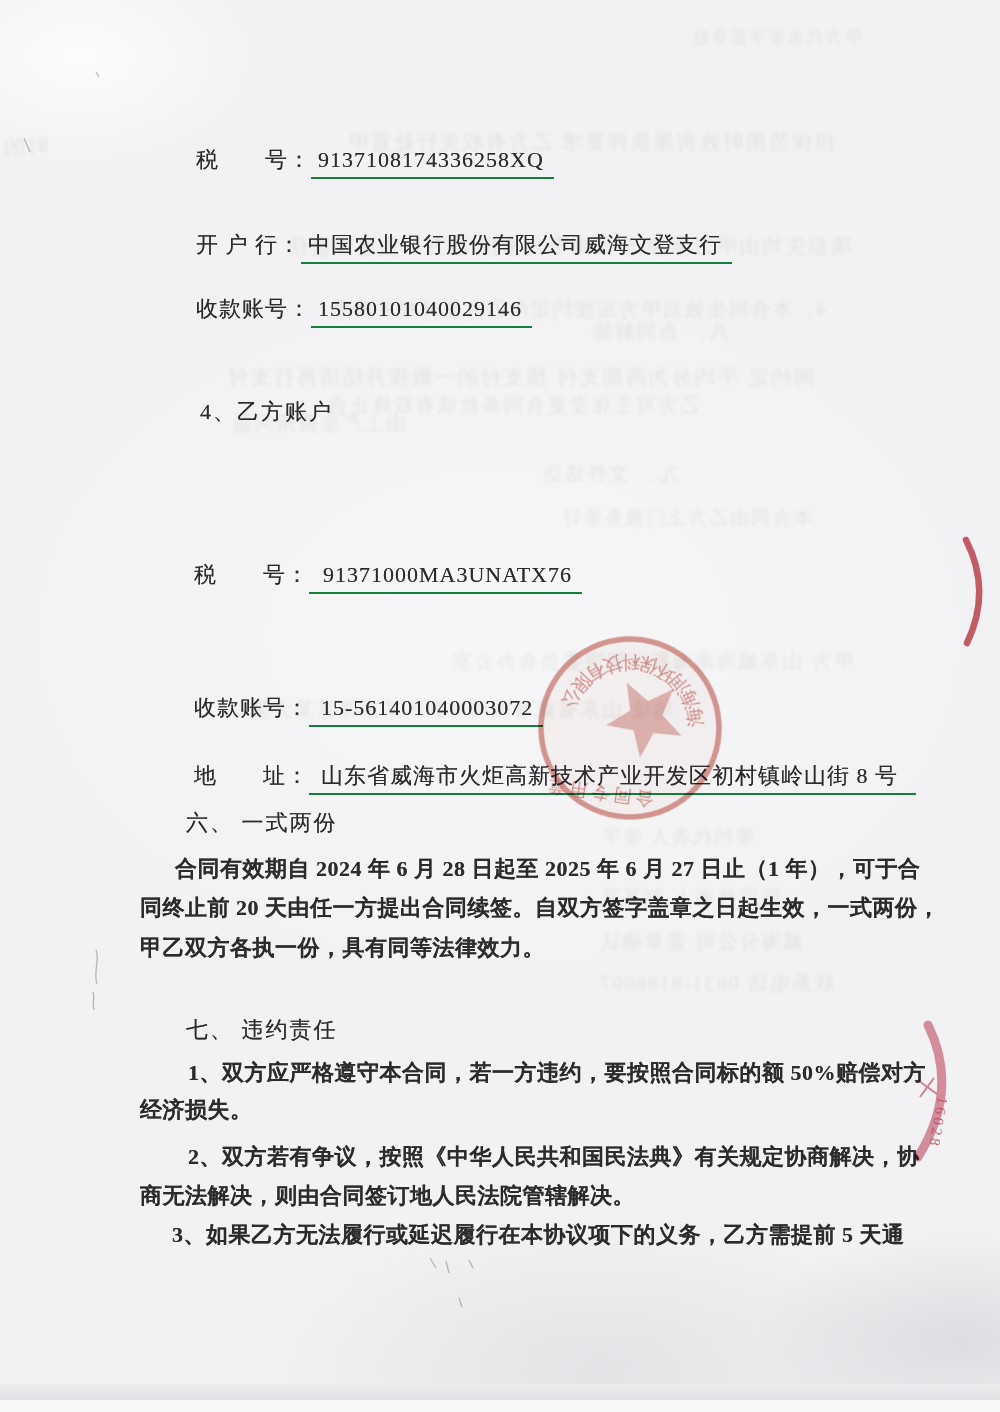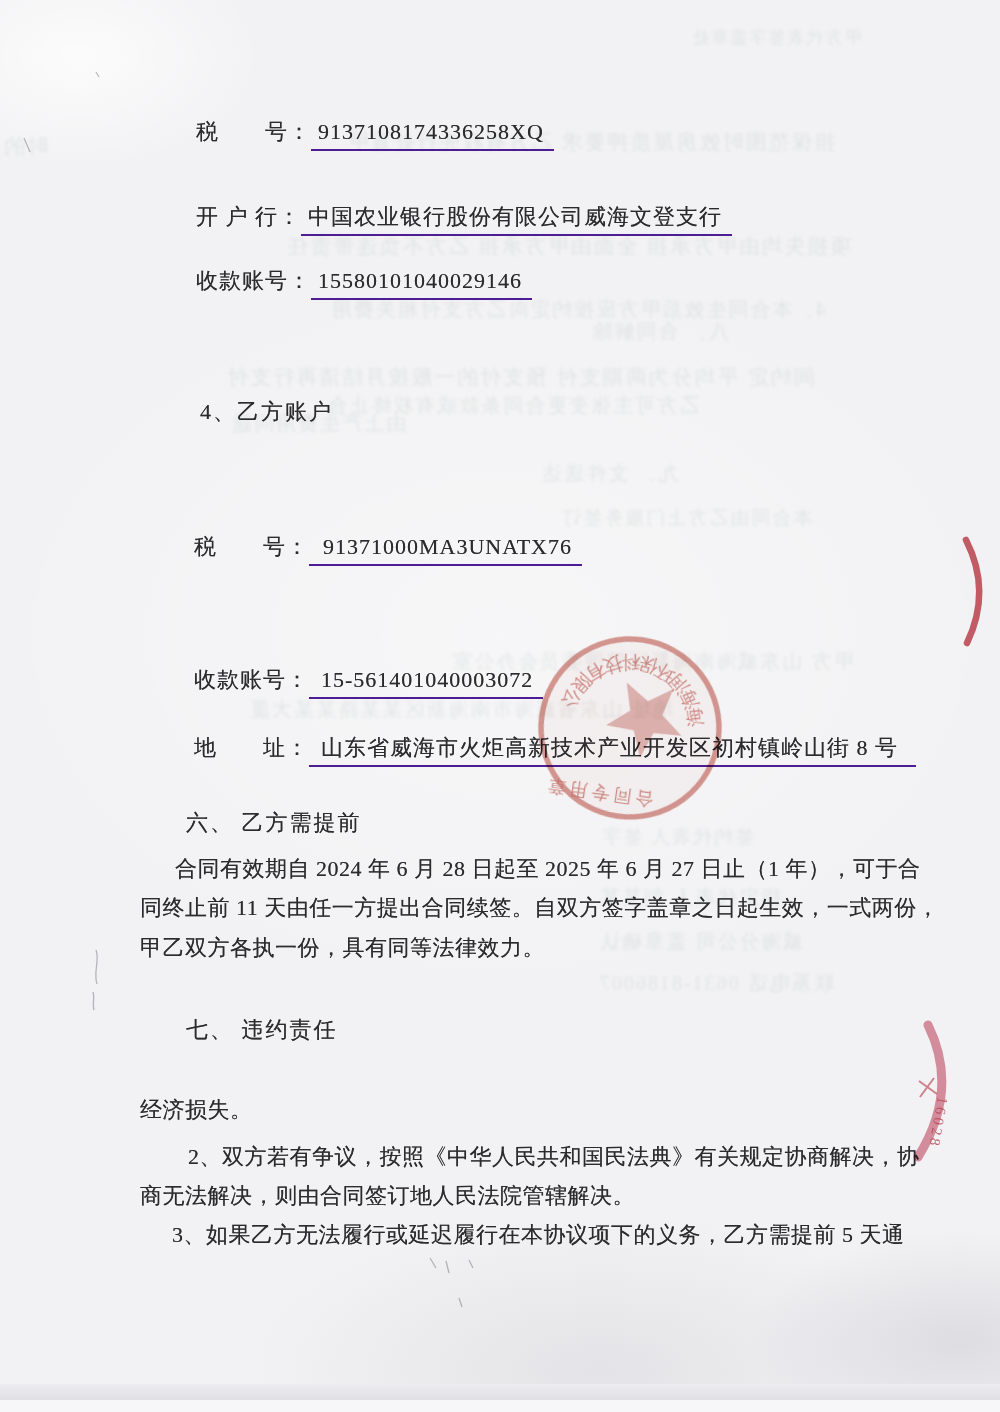--- a/index.html
+++ b/index.html
@@ -19,28 +19,28 @@
       radial-gradient(ellipse 260px 160px at 8% 4%, rgba(255,255,255,.75), rgba(255,255,255,0) 70%),
       radial-gradient(ellipse 500px 220px at 60% 97%, rgba(200,200,206,.35), rgba(200,200,206,0) 70%),
       radial-gradient(ellipse 300px 160px at 96% 95%, rgba(190,190,198,.4), rgba(190,190,198,0) 70%),
       radial-gradient(ellipse 700px 500px at 50% 45%, rgba(255,255,255,.35), rgba(255,255,255,0) 75%);
   }
   .row,.heading,.bodyline{
     position:absolute;z-index:2;white-space:nowrap;line-height:1.25;
     font-size:22px;letter-spacing:1px;
     text-shadow:0 0 .5px rgba(30,30,34,.6);
   }
-  .row .lbl{display:inline-block;}
+  .row .lbl{display:inline-block;margin-top:28px;}
   .row .val{
     display:inline-block;
-    border-bottom:2px solid #4c1d95;
+    border-bottom:2px solid #15803d;
     padding:0 10px 3px 7px;
   }
   .heading{letter-spacing:2px;}
-  .bodyline{letter-spacing:.5px;}
+  .bodyline{letter-spacing:.5px;font-weight:bold;}
   .bleed{
     position:absolute;z-index:1;white-space:nowrap;
     color:#6f7d74;opacity:.13;
     transform:scaleX(-1);
     filter:blur(1.7px);
     letter-spacing:2px;
     pointer-events:none;
   }
   .overlay-svg{position:absolute;inset:0;z-index:3;pointer-events:none;mix-blend-mode:multiply;}
   .stamp-text{font-family:"Liberation Serif","DejaVu Serif",serif;}
@@ -66,26 +66,27 @@
   <div class="row" style="left:194px;top:533px">
     <span class="lbl">税　　号：</span><span class="val" style="padding-left:14px">91371000MA3UNATX76</span>
   </div>
   <div class="row" style="left:194px;top:666px">
     <span class="lbl">收款账号：</span><span class="val" style="padding-left:12px">15-561401040003072</span>
   </div>
   <div class="row" style="left:194px;top:734px">
     <span class="lbl">地　　址：</span><span class="val" style="padding-left:12px;padding-right:18px">山东省威海市火炬高新技术产业开发区初村镇岭山街 8 号</span>
   </div>
 
-  <div class="heading" style="left:186px;top:809px">六、 乙方需提前</div>
+  <div class="heading" style="left:186px;top:809px">六、 一式两份</div>
   <div class="bodyline" style="left:175px;top:855px">合同有效期自 2024 年 6 月 28 日起至 2025 年 6 月 27 日止（1 年），可于合</div>
-  <div class="bodyline" style="left:140px;top:894px">同终止前 11 天由任一方提出合同续签。自双方签字盖章之日起生效，一式两份，</div>
+  <div class="bodyline" style="left:140px;top:894px">同终止前 20 天由任一方提出合同续签。自双方签字盖章之日起生效，一式两份，</div>
   <div class="bodyline" style="left:140px;top:934px">甲乙双方各执一份，具有同等法律效力。</div>
 
   <div class="heading" style="left:186px;top:1016px">七、 违约责任</div>
+  <div class="bodyline" style="left:188px;top:1059px">1、双方应严格遵守本合同，若一方违约，要按照合同标的额 50%赔偿对方</div>
   <div class="bodyline" style="left:140px;top:1096px">经济损失。</div>
   <div class="bodyline" style="left:188px;top:1143px">2、双方若有争议，按照《中华人民共和国民法典》有关规定协商解决，协</div>
   <div class="bodyline" style="left:140px;top:1182px">商无法解决，则由合同签订地人民法院管辖解决。</div>
   <div class="bodyline" style="left:172px;top:1221px">3、如果乙方无法履行或延迟履行在本协议项下的义务，乙方需提前 5 天通</div>
 
   <svg class="overlay-svg" width="1000" height="1412" viewBox="0 0 1000 1412">
     <defs>
       <path id="arcPath" d="M 559.1 715.5 A 72 72 0 0 1 700.9 715.5" fill="none"></path>
       <filter id="soft">
           <feGaussianBlur stdDeviation="0.7"></feGaussianBlur>

